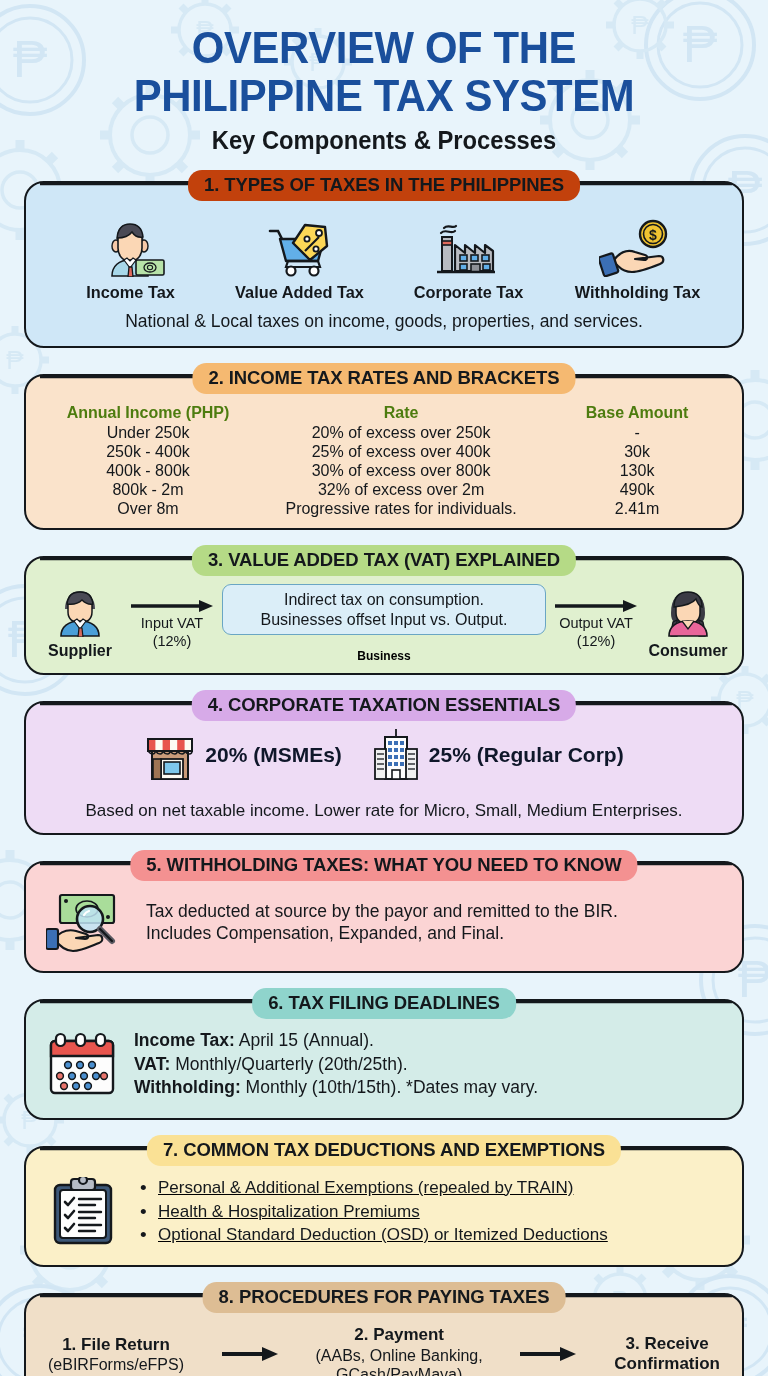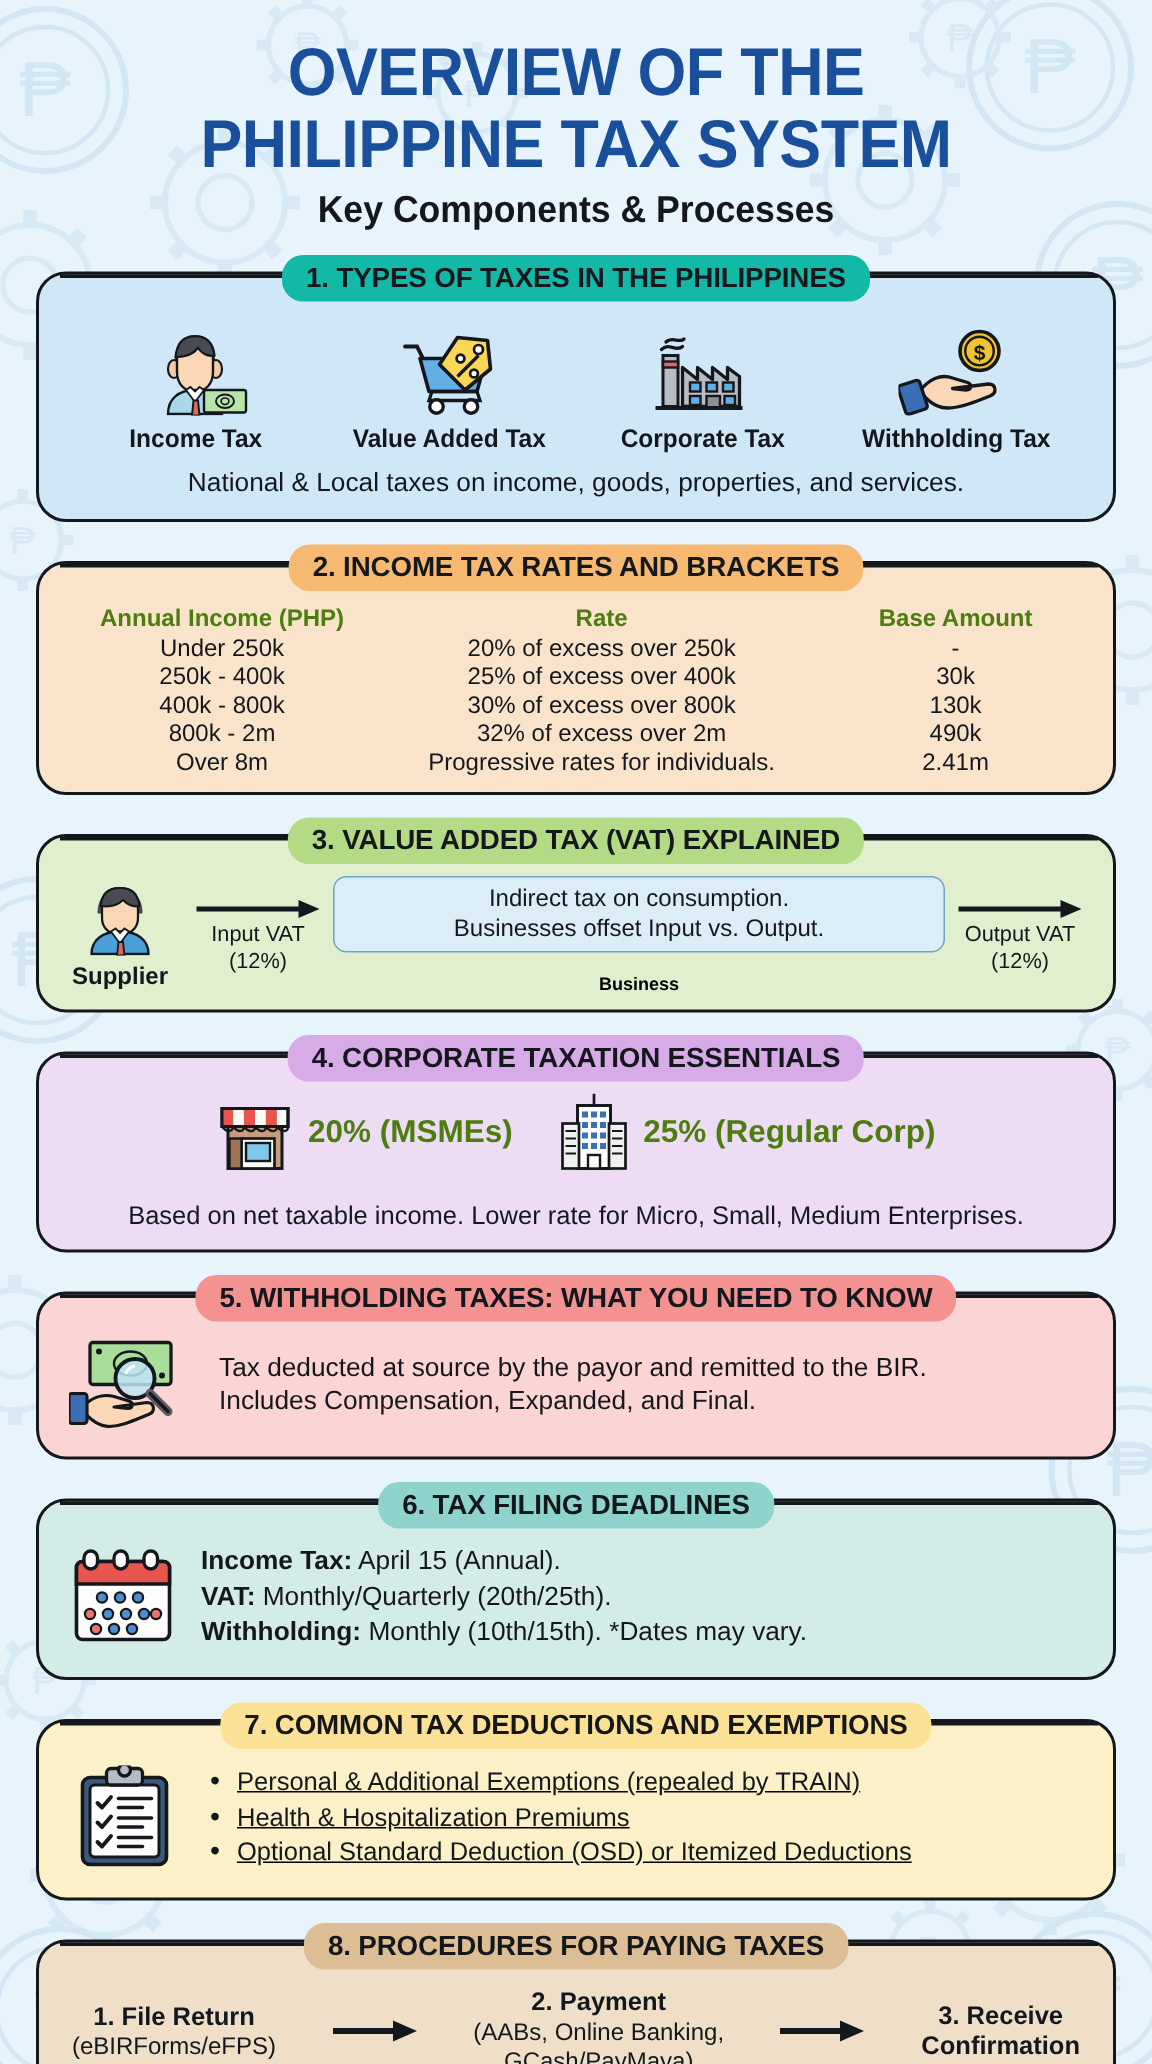--- a/index.html
+++ b/index.html
@@ -134,21 +134,21 @@
     text-align: center;
     line-height: 1.22;
   }
   .vat-center { flex: 1 1 auto; text-align: center; }
   .vat-center .biz { font-weight: bold; font-size: 12px; margin-top: 14px; }
 
   
   .s4 { background: #eedcf5; }
   .corp-row { display: flex; align-items: center; justify-content: center; gap: 30px; }
   .corp-item { display: flex; align-items: center; gap: 9px; }
-  .corp-item .txt { font-weight: bold; font-size: 21px; color: #4d7c0f; text-align: right; }
+  .corp-item .txt { font-weight: bold; font-size: 21px; color: #0f172a; text-align: right; }
   .s4-foot { text-align: center; font-size: 17px; color: #14181c; margin-top: 20px; }
 
   
   .s5 { background: #fbd4d4; }
   .media { display: flex; align-items: center; gap: 14px; padding: 2px 4px 6px; }
   .media .body { font-size: 17.5px; color: #14181c; line-height: 1.3; }
 
   
   .s6 { background: #d4ece8; }
   .s6 .body { font-size: 17.5px; line-height: 1.34; }
@@ -238,21 +238,21 @@
     <div class="title-line">OVERVIEW OF THE</div>
     <div class="title-line">PHILIPPINE TAX SYSTEM</div>
     <div class="subtitle">Key Components &amp; Processes</div>
   </div>
 
   <div class="section">
     <div class="card s1">
       <svg class="pill-wrap" viewBox="0 0 720 28" preserveAspectRatio="none">
         <line x1="14" y1="14" x2="706" y2="14" stroke="#14181c" stroke-width="2.5"></line>
       </svg>
-      <div class="pill" style="background:#14b8a6">1. TYPES OF TAXES IN THE PHILIPPINES</div>
+      <div class="pill" style="background:#c2410c">1. TYPES OF TAXES IN THE PHILIPPINES</div>
 
       <div class="icon-row">
         <div class="icon-cell">
           <div class="icon-art">
             <svg width="70" height="58" viewBox="0 0 70 58">
               <path d="M20 26c0-11 5-18 14-18s14 7 14 18" fill="#4a4a55"></path>
               <ellipse cx="20" cy="27" rx="4" ry="6" fill="#f6c9a8" stroke="#14181c" stroke-width="1.4"></ellipse>
               <ellipse cx="48" cy="27" rx="4" ry="6" fill="#f6c9a8" stroke="#14181c" stroke-width="1.4"></ellipse>
               <path d="M22 18c0-8 4-12 12-12s12 4 12 12v11c0 8-5 13-12 13s-12-5-12-13z" fill="#fbd7b5" stroke="#14181c" stroke-width="1.6"></path>
               <path d="M21 19c1-10 6-14 13-14s12 4 13 13c-5 1-9-2-11-5-3 4-8 6-15 6z" fill="#4a4a55" stroke="#14181c" stroke-width="1.5"></path>
@@ -409,20 +409,32 @@
 
         <div class="arrow-group">
           <svg class="arrow-line" width="86" height="14" viewBox="0 0 86 14">
             <line x1="2" y1="7" x2="72" y2="7" stroke="#14181c" stroke-width="3.4"></line>
             <path d="M70 1l14 6-14 6z" fill="#14181c"></path>
           </svg>
           <div class="arrow-cap">Output VAT</div>
           <div class="arrow-cap">(12%)</div>
         </div>
 
+        <div class="flow-node">
+          <svg width="56" height="50" viewBox="0 0 56 50">
+            <path d="M11 26c0-14 6-21 17-21s17 7 17 21c0 6-2 9-4 9H15c-2 0-4-3-4-9z" fill="#3b3b45"></path>
+            <path d="M16 17c0-7 4-11 12-11s12 4 12 11v9c0 7-5 11-12 11s-12-4-12-11z" fill="#fbd7b5" stroke="#14181c" stroke-width="1.5"></path>
+            <path d="M14 20c0-11 6-15 14-15s14 4 14 15c-3-1-5-5-6-8-3 4-12 7-22 8z" fill="#3b3b45" stroke="#14181c" stroke-width="1.4"></path>
+            <path d="M13 35c-1 5-2 9-2 14h6V33z" fill="#3b3b45" stroke="#14181c" stroke-width="1.3"></path>
+            <path d="M43 35c1 5 2 9 2 14h-6V33z" fill="#3b3b45" stroke="#14181c" stroke-width="1.3"></path>
+            <path d="M9 49c0-9 7-15 19-15s19 6 19 15z" fill="#e8659a" stroke="#14181c" stroke-width="1.6"></path>
+            <path d="M22 34l6 8 6-8" fill="#fbd7b5" stroke="#14181c" stroke-width="1.3"></path>
+          </svg>
+          <div class="nm">Consumer</div>
+        </div>
       </div>
     </div>
   </div>
 
   <div class="section">
     <div class="card s4">
       <svg class="pill-wrap" viewBox="0 0 720 28" preserveAspectRatio="none">
         <line x1="14" y1="14" x2="706" y2="14" stroke="#14181c" stroke-width="2.5"></line>
       </svg>
       <div class="pill" style="background:#d7aae8">4. CORPORATE TAXATION ESSENTIALS</div>

